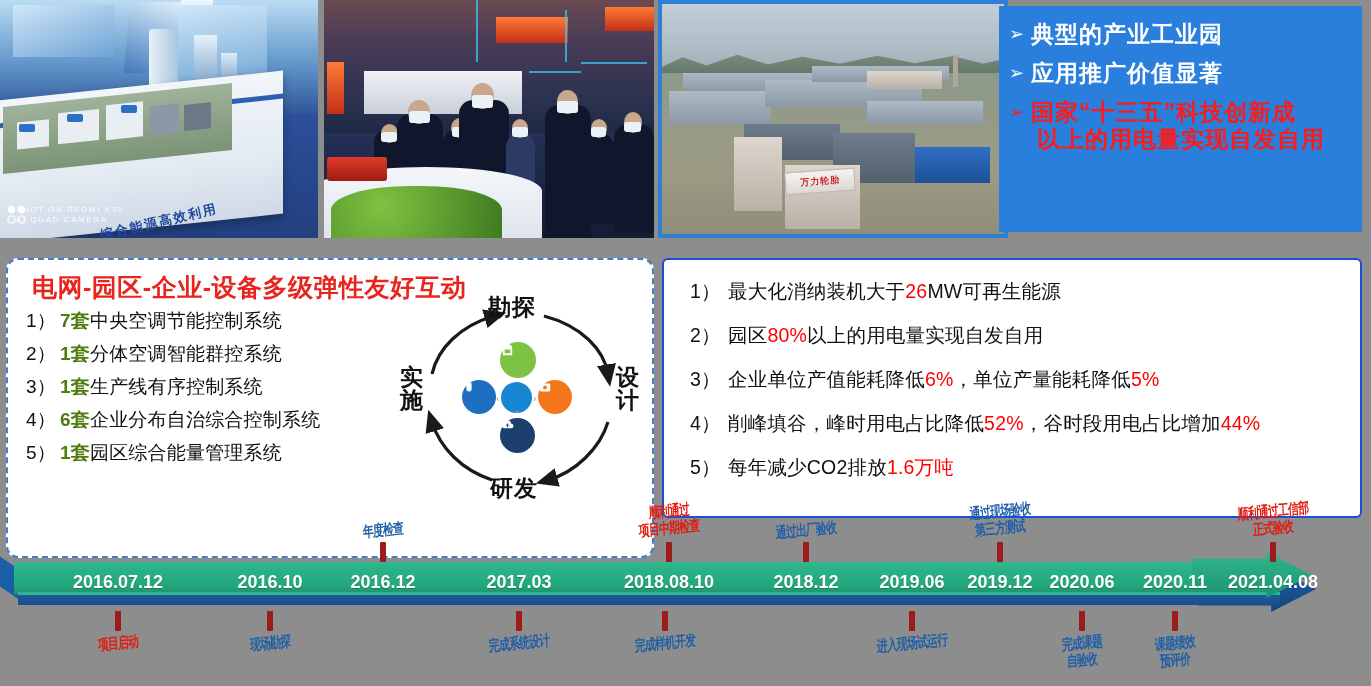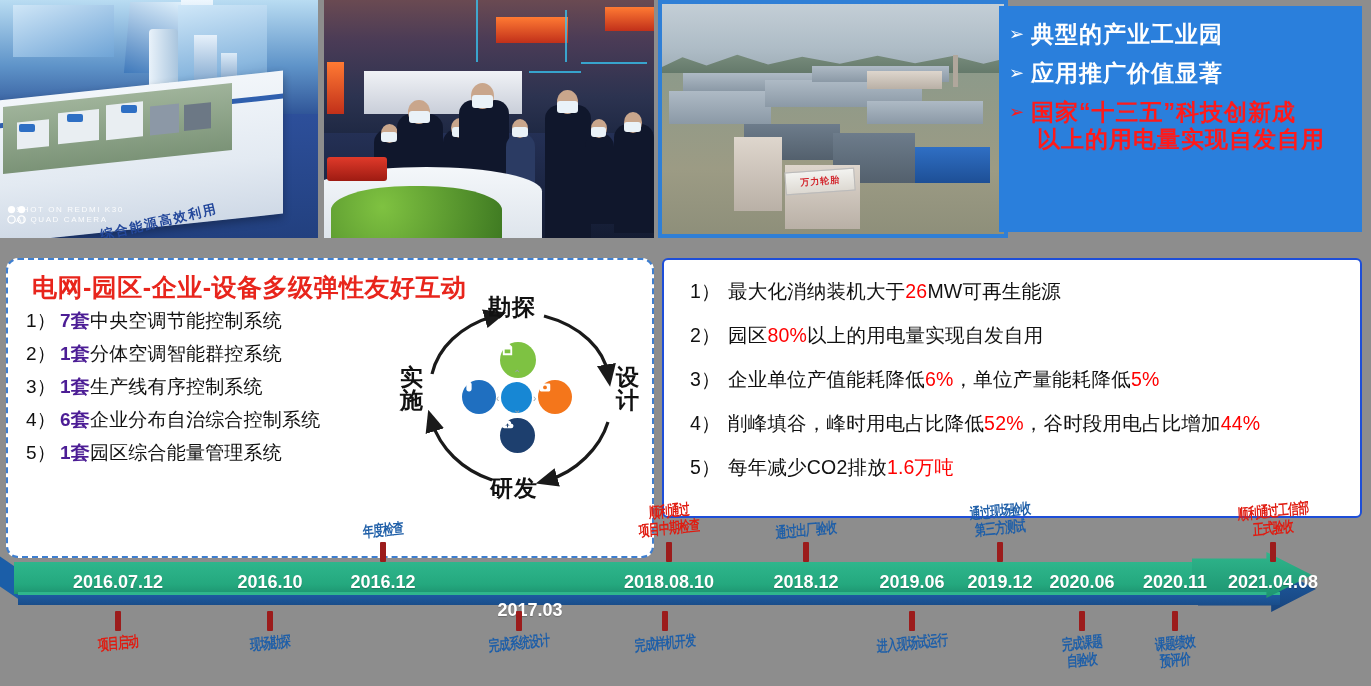--- a/index.html
+++ b/index.html
@@ -109,21 +109,21 @@
 
   #panel-left{left:6px;top:258px;width:648px;height:300px;
       border:2px dashed #3f7fd0;border-radius:12px;}
   #panel-left .head{
       color:#e8251c;font-size:25px;font-weight:bold;letter-spacing:.5px;
       margin:11px 0 4px 24px;}
   #panel-left .list{margin:0;padding:0;list-style:none;width:380px;}
   #panel-left .list li{font-size:19px;color:#111;margin:0 0 7px 18px;
       white-space:nowrap;letter-spacing:.2px;}
   #panel-left .list li .num{display:inline-block;width:34px;}
-  #panel-left .list li .hl{color:#4c1d95;font-weight:bold;}
+  #panel-left .list li .hl{color:#4d7c0f;font-weight:bold;}
 
   
   #cycle{position:absolute;right:8px;top:34px;width:248px;height:208px;}
   #cycle .lbl{position:absolute;font-size:23px;font-weight:bold;color:#111;
       line-height:1.02;letter-spacing:1px;}
   #cycle #lbl-top{left:92px;top:2px;}
   #cycle #lbl-right{right:4px;top:72px;width:24px;text-align:right;}
   #cycle #lbl-bottom{left:94px;bottom:2px;text-align:right;}
   #cycle #lbl-left{left:4px;top:72px;width:24px;text-align:center;}
   #cycle .node{position:absolute;border-radius:50%;display:flex;
@@ -410,21 +410,21 @@
         <div class="tl-date" style="left: 270px; text-align: right;">2016.10</div>
         <div class="tl-tick down" style="left: 270px;"></div>
         <div class="tl-cap blue" style="left: 270px; top: 118px;">
           <span class="squash">现场勘探</span>
         </div>
         <div class="tl-date" style="left: 383px;">2016.12</div>
         <div class="tl-tick up" style="left: 383px;"></div>
         <div class="tl-cap blue" style="left: 383px; top: 5px;">
           <span class="squash">年度检查</span>
         </div>
-        <div class="tl-date" style="left: 530px; margin-top: 28px;">2017.03</div>
+        <div class="tl-date" style="left: 519px;">2017.03</div>
         <div class="tl-tick down" style="left: 519px;"></div>
         <div class="tl-cap blue" style="left: 519px; top: 118px;">
           <span class="squash">完成系统设计</span>
         </div>
         <div class="tl-date" style="left: 669px;">2018.08.10</div>
         <div class="tl-tick up" style="left: 669px;"></div>
         <div class="tl-cap red" style="left: 669px; top: -14px;">
           <span class="squash">顺利通过</span>
           <span class="squash">项目中期检查</span>
         </div>

